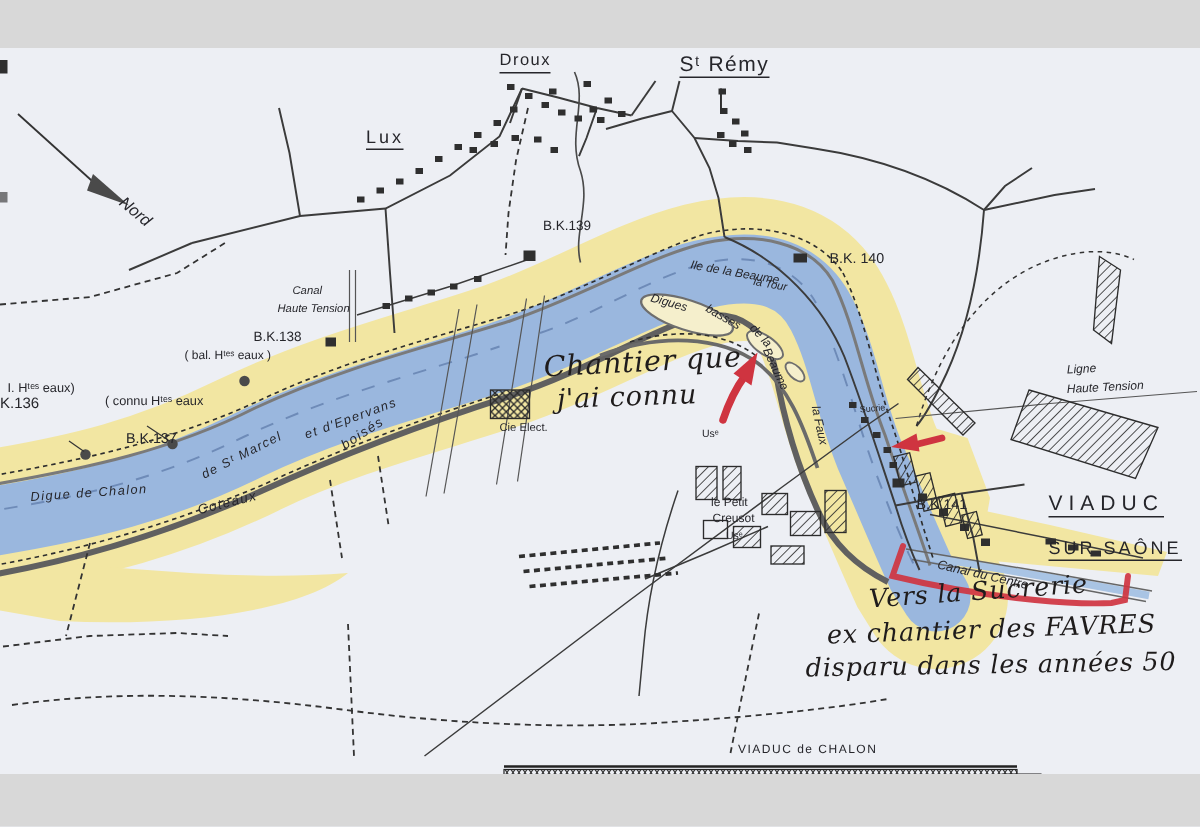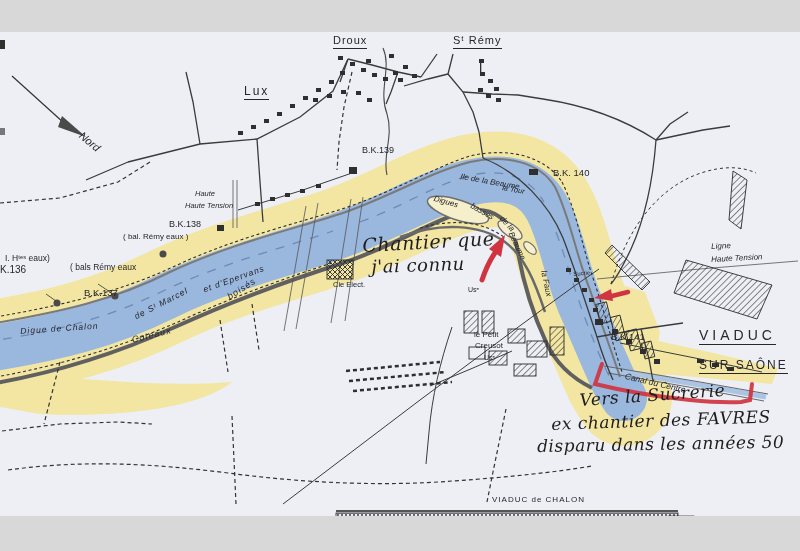--- a/index.html
+++ b/index.html
@@ -244,38 +244,38 @@
     <path d="M 612,264 L 628,260" stroke="#cf3440" stroke-width="4.5" stroke-linecap="round"></path>
     <polygon points="594,266 611,257 613,269" fill="#cf3440"></polygon>
     <path d="M 602,332 L 595,352 Q 640,363 690,368 Q 720,371 741,370 L 750,368 L 752,352" stroke="#cf3440" stroke-width="4" stroke-linecap="round" fill="none" opacity="0.92"></path>
   </g>
 
   <line x1="742" y1="541" x2="782" y2="543" stroke="#999" stroke-width="1.5"></line>
 </svg>
 
 <div class="lbl u sp1" style="left:333px;top:3px;font-size:11px">Droux</div>
 <div class="lbl u sp2" style="left:244px;top:53px;font-size:12px">Lux</div>
-<div class="lbl u sp1" style="left:453px;top:3px;font-size:11px">Sᵗ Rémy</div>
+<div class="lbl u sp1" style="left:453px;top:3px;font-size:14px">Sᵗ Rémy</div>
 <div class="lbl ital" style="left:84px;top:98px;font-size:11px;transform:rotate(40deg)">Nord</div>
 
-<div class="lbl ital" style="left:195px;top:158px;font-size:7.5px">Haute</div>
+<div class="lbl ital" style="left:195px;top:158px;font-size:7.5px">Canal</div>
 <div class="lbl ital" style="left:185px;top:170px;font-size:7.5px">Haute Tension</div>
 <div class="lbl ital" style="left:711px;top:211px;font-size:8px;transform:rotate(-3deg)">Ligne</div>
 <div class="lbl ital" style="left:711px;top:224px;font-size:8px;transform:rotate(-3deg)">Haute Tension</div>
 
 <div class="lbl" style="left:0px;top:233px;font-size:10px">K.136</div>
 <div class="lbl" style="left:84px;top:256px;font-size:9.5px">B.K.137</div>
 <div class="lbl" style="left:169px;top:188px;font-size:9px">B.K.138</div>
 <div class="lbl" style="left:362px;top:114px;font-size:9px">B.K.139</div>
 <div class="lbl" style="left:553px;top:136px;font-size:9.5px">B.K. 140</div>
 <div class="lbl" style="left:611px;top:300px;font-size:9.5px">B.K.141</div>
 
 <div class="lbl" style="left:5px;top:222px;font-size:8.5px">I. Hᵗᵉˢ eaux)</div>
-<div class="lbl" style="left:70px;top:231px;font-size:8.5px">( bals Rémy eaux</div>
-<div class="lbl" style="left:123px;top:201px;font-size:8px">( bal. Rémy eaux )</div>
+<div class="lbl" style="left:70px;top:231px;font-size:8.5px">( connu Hᵗᵉˢ eaux</div>
+<div class="lbl" style="left:123px;top:201px;font-size:8px">( bal. Hᵗᵉˢ eaux )</div>
 
 <div class="lbl ital" style="left:461px;top:141px;font-size:8px;transform:rotate(10deg)">Ile de la Beaume</div>
 <div class="lbl ital" style="left:503px;top:152px;font-size:7.5px;transform:rotate(10deg)">la Tour</div>
 <div class="lbl ital" style="left:435px;top:163px;font-size:8px;transform:rotate(16deg)">Digues</div>
 <div class="lbl ital" style="left:473px;top:170px;font-size:8px;transform:rotate(30deg)">basses</div>
 <div class="lbl ital" style="left:504px;top:183px;font-size:8px;transform:rotate(48deg)">de la</div>
 <div class="lbl ital" style="left:514px;top:199px;font-size:8px;transform:rotate(65deg)">Beaume</div>
 <div class="lbl ital" style="left:547px;top:238px;font-size:8px;transform:rotate(78deg)">la Faux</div>
 
 <div class="lbl ital sp1" style="left:20px;top:295px;font-size:8.5px;transform:rotate(-4deg)">Digue de Chalon</div>

